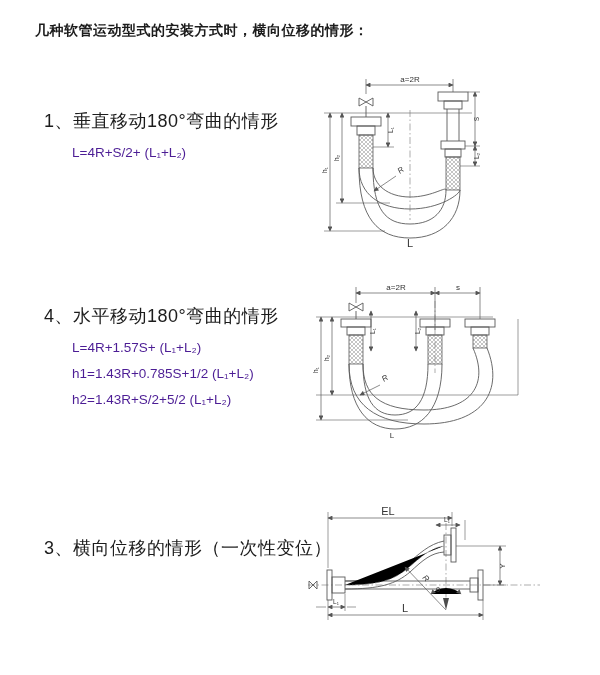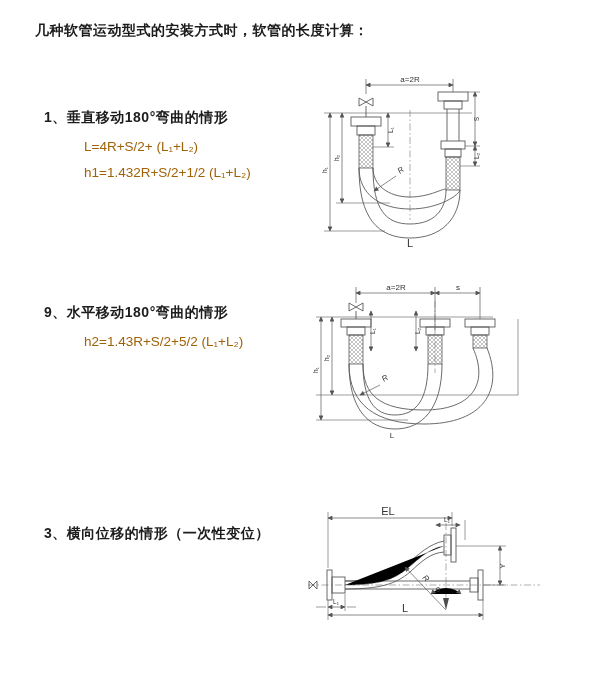--- a/index.html
+++ b/index.html
@@ -4,58 +4,59 @@
 <style>
   html,body{margin:0;padding:0;}
   body{
     width:600px;height:675px;position:relative;background:#ffffff;
     font-family:"Liberation Sans","DejaVu Sans",sans-serif;color:#1c1c1c;overflow:hidden;
   }
   .title{
     position:absolute;left:35px;top:22px;font-size:14px;font-weight:700;letter-spacing:.5px;
   }
   .section{position:absolute;left:44px;}
-  .sec-heading{font-size:14px;font-weight:700;letter-spacing:.5px;}
+  .sec-heading{font-size:18px;font-weight:400;letter-spacing:.5px;}
   .formulas{margin-top:7px;}
-  .formula{font-size:13.5px;line-height:26px;margin-left:40px;white-space:nowrap;color:#a16207;}
+  .formula{font-size:13.5px;line-height:26px;margin-left:28px;white-space:nowrap;color:#4c1d95;}
   #sec1{top:109px;}
   #sec2{top:304px;}
-  #sec3{top:525px;}
+  #sec3{top:536px;}
   svg{position:absolute;overflow:visible;}
   #dgm1{left:310px;top:70px;}
   #dgm2{left:308px;top:278px;}
   #dgm3{left:300px;top:490px;}
   svg line,svg path.geo,svg rect.geo{stroke:#5a5a5a;fill:none;}
   svg text{fill:#333;font-family:"Liberation Sans","DejaVu Sans",sans-serif;}
   .dim{stroke-width:.7;}
   .geo{stroke-width:.9;}
   .thin{stroke-width:.6;}
   .cl{stroke:#777;stroke-width:.6;stroke-dasharray:7 2.5 1.5 2.5;}
   .hosecl{stroke:#777;stroke-width:.6;stroke-dasharray:5 2 1 2;}
   .braid{stroke:#5a5a5a;stroke-width:.8;}
   .lbl{font-size:8px;}
   .lbl-s{font-size:6.5px;}
   .lbl-l{font-size:11px;}
 </style>
 </head>
 <body>
 
-<div class="title">几种软管运动型式的安装方式时，软管的长度计算：</div>
+<div class="title">几种软管运动型式的安装方式时，横向位移的情形：</div>
 
 <div class="section" id="sec1">
   <div class="sec-heading">1、垂直移动180°弯曲的情形</div>
   <div class="formulas">
     <div class="formula">L=4R+S/2+ (L₁+L₂)</div>
-    <div class="formula">h1=1.432R+S/2+1/2 (L₁+L₂)</div>
   </div>
 </div>
 
 <div class="section" id="sec2">
-  <div class="sec-heading">9、水平移动180°弯曲的情形</div>
+  <div class="sec-heading">4、水平移动180°弯曲的情形</div>
   <div class="formulas">
+    <div class="formula">L=4R+1.57S+ (L₁+L₂)</div>
+    <div class="formula">h1=1.43R+0.785S+1/2 (L₁+L₂)</div>
     <div class="formula">h2=1.43R+S/2+5/2 (L₁+L₂)</div>
   </div>
 </div>
 
 <div class="section" id="sec3">
   <div class="sec-heading">3、横向位移的情形（一次性变位）</div>
 </div>
 
 <svg id="dgm1" width="290" height="190" viewBox="0 0 290 190">
   <defs>

